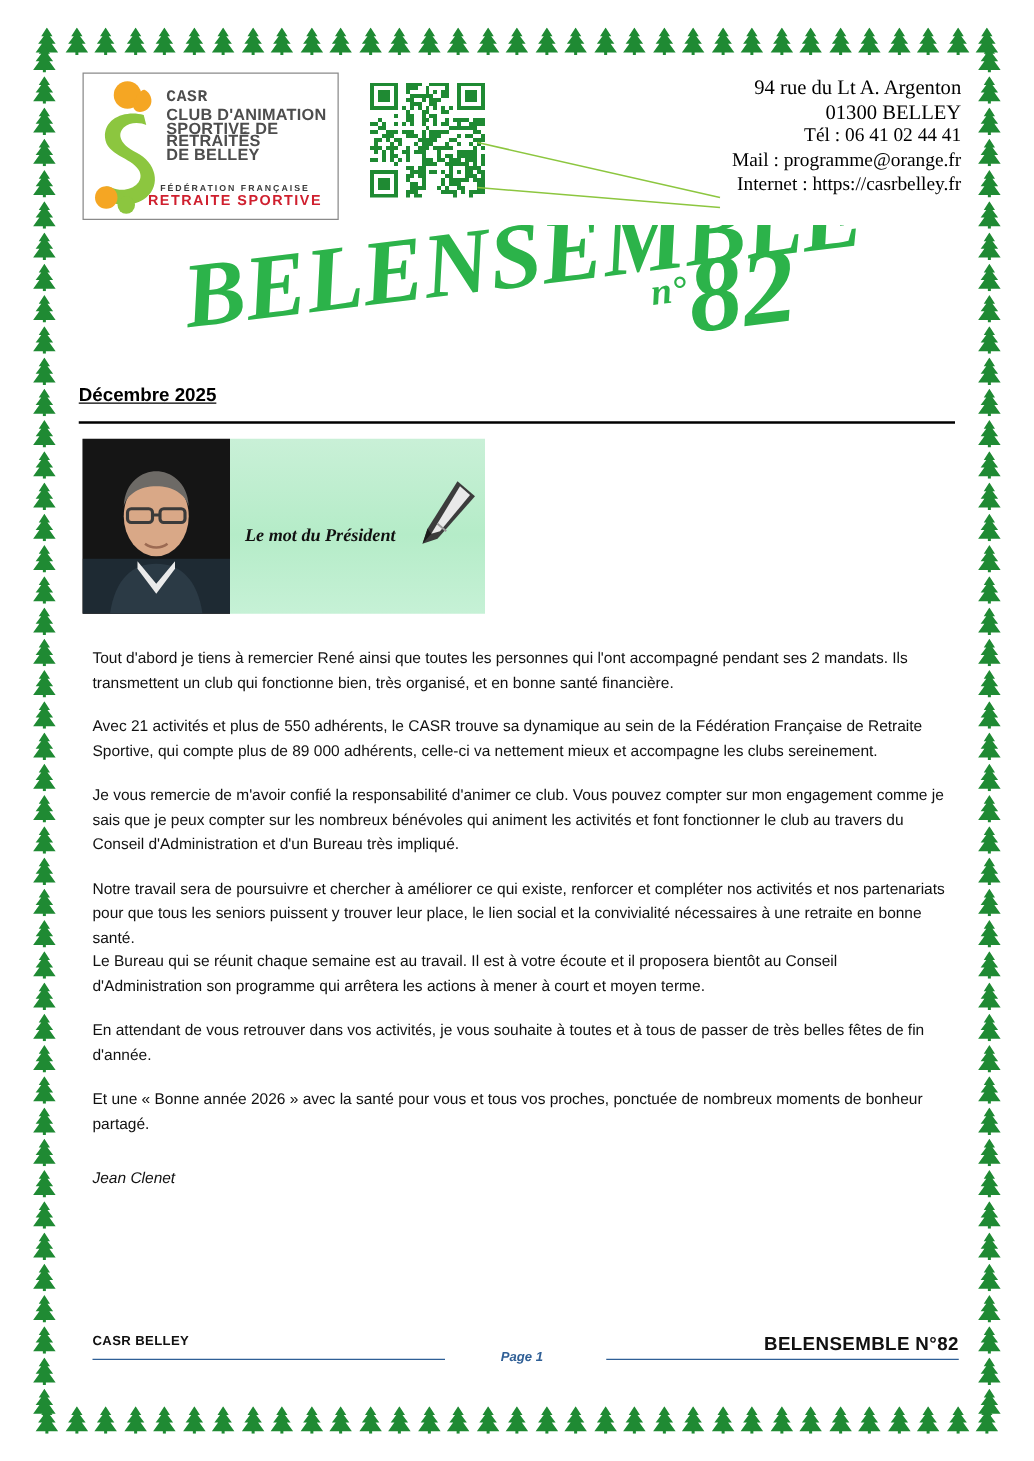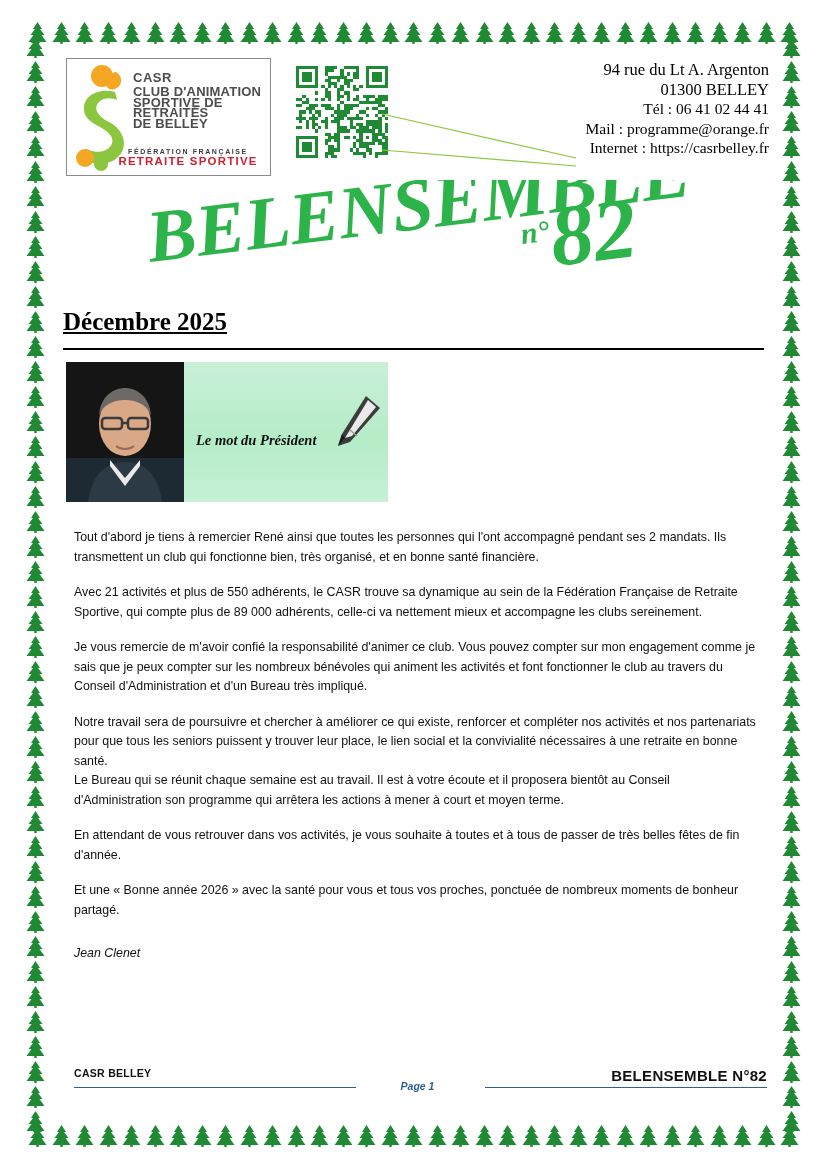--- a/index.html
+++ b/index.html
@@ -82,20 +82,21 @@
     height: 100%;
   }
   .logo-casr {
     position: absolute;
     left: 66px;
     top: 11px;
     font-size: 13px;
     font-weight: bold;
     color: #4d4d4d;
     letter-spacing: 0.5px;
+    font-family: Liberation Mono, monospace;
   }
   .logo-lines {
     position: absolute;
     left: 66px;
     top: 28px;
     font-size: 13px;
     line-height: 10.5px;
     color: #4d4d4d;
     font-weight: bold;
     letter-spacing: 0.2px;
@@ -151,22 +152,22 @@
 
   
   .masthead {
     position: relative;
     height: 128px;
   }
   .masthead svg { position: absolute; left: 92px; top: 0; }
 
   .issue-date {
     margin-left: 5px;
-    font-family: Liberation Serif, serif;
-    font-size: 25px;
+    font-family: Liberation Sans, sans-serif;
+    font-size: 15px;
     font-weight: bold;
     text-decoration: underline;
     color: #000;
   }
 
   .rule {
     margin: 12px 5px 0 5px;
     border-top: 2px solid #000;
   }
 

